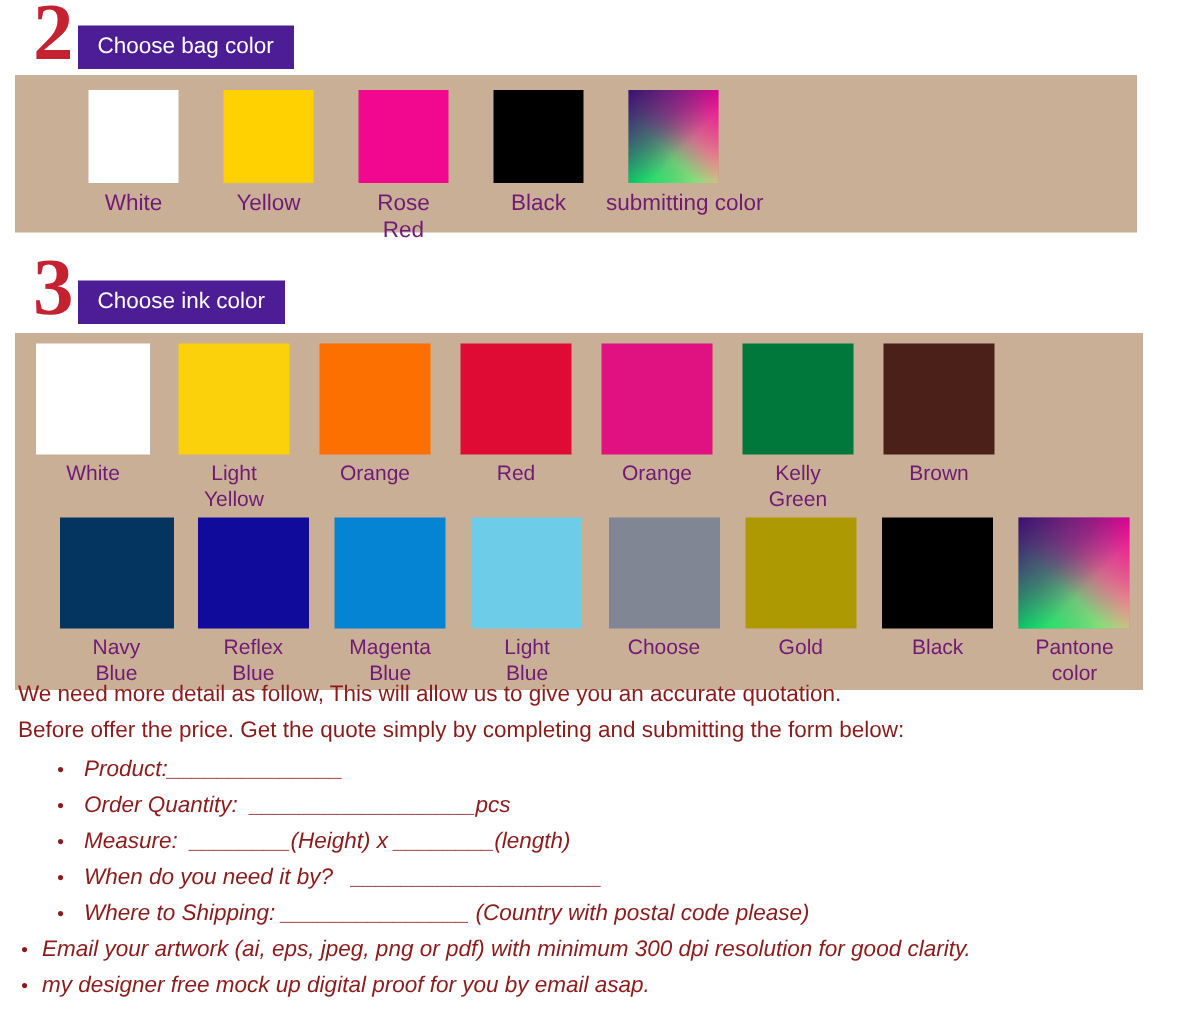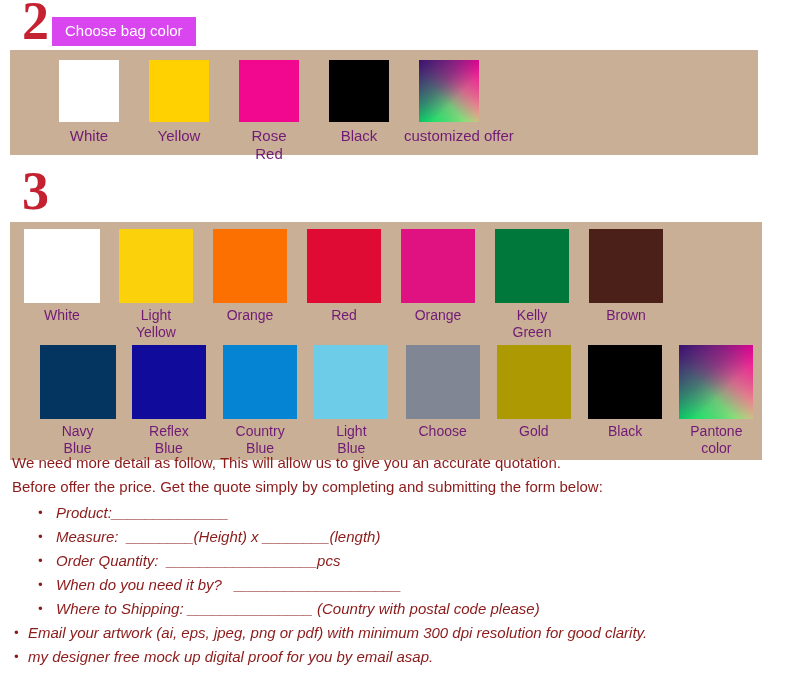--- a/index.html
+++ b/index.html
@@ -29,21 +29,21 @@
     font-weight: bold;
     font-size: 54px;
     line-height: 54px;
     color: #C42131;
     letter-spacing: -1px;
   }
   .step-banner {
     position: absolute;
     left: 52px;
     top: 17px;
-    background: #d946ef;
+    background: #4c1d95;
     color: #ffffff;
     font-size: 15px;
     line-height: 15px;
     padding: 6px 13px 8px 13px;
     white-space: nowrap;
   }
 
   
   .swatch-panel {
     position: absolute;
@@ -209,28 +209,29 @@
 Red</span>
     </div>
 
     <div class="swatch">
       <span class="chip" style="background-color: rgb(0, 0, 0);"></span>
       <span class="chip-label">Black</span>
     </div>
 
     <div class="swatch">
       <span class="chip chip-gradient"></span>
-      <span class="chip-label wide">customized offer</span>
+      <span class="chip-label wide">submitting color</span>
     </div>
 
   </div>
 </div>
 
 <div class="section-head" style="position:absolute; left:0; top:170px; width:790px;">
   <span class="step-numeral">3</span>
+  <span class="step-banner">Choose ink color</span>
 </div>
 
 <div class="swatch-panel" id="ink-panel">
 
   <div class="swatch-row">
     <div class="swatch">
       <span class="chip" style="background-color: rgb(255, 255, 255);"></span>
       <span class="chip-label">White</span>
     </div>
     <div class="swatch">
@@ -267,21 +268,21 @@
       <span class="chip-label">Navy
 Blue</span>
     </div>
     <div class="swatch">
       <span class="chip" style="background-color: rgb(17, 11, 155);"></span>
       <span class="chip-label">Reflex
 Blue</span>
     </div>
     <div class="swatch">
       <span class="chip" style="background-color: rgb(4, 132, 210);"></span>
-      <span class="chip-label">Country
+      <span class="chip-label">Magenta
 Blue</span>
     </div>
     <div class="swatch">
       <span class="chip" style="background-color: rgb(109, 205, 232);"></span>
       <span class="chip-label">Light
 Blue</span>
     </div>
     <div class="swatch">
       <span class="chip" style="background-color: rgb(128, 134, 147);"></span>
       <span class="chip-label">Choose</span>
@@ -302,20 +303,20 @@
   </div>
 
 </div>
 
 <div class="copy">
   <p class="lead">We need more detail as follow, This will allow us to give you an accurate quotation.</p>
   <p class="lead">Before offer the price. Get the quote simply by completing and submitting the form below:</p>
 
   <ul class="quote-list">
     <li>Product:______________</li>
+    <li>Order Quantity:  __________________pcs</li>
     <li>Measure:  ________(Height) x ________(length)</li>
-    <li>Order Quantity:  __________________pcs</li>
     <li>When do you need it by?   ____________________</li>
     <li>Where to Shipping: _______________ (Country with postal code please)</li>
     <li class="tight">Email your artwork (ai, eps, jpeg, png or pdf) with minimum 300 dpi resolution for good clarity.</li>
     <li class="tight">my designer free mock up digital proof for you by email asap.</li>
   </ul>
 </div>
 
 </body></html>

